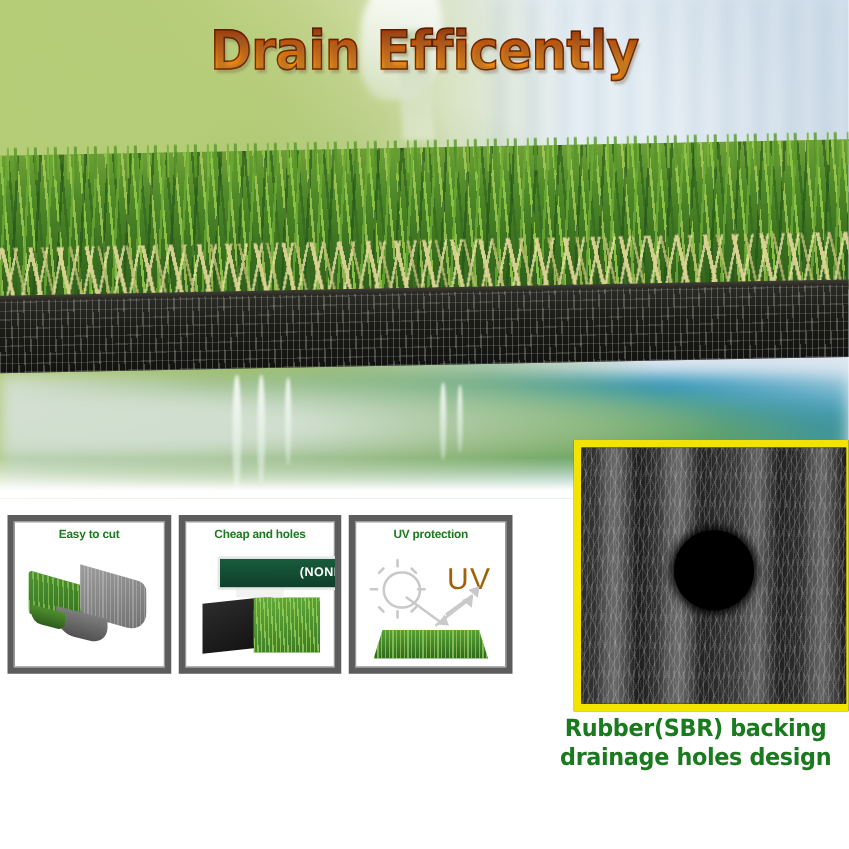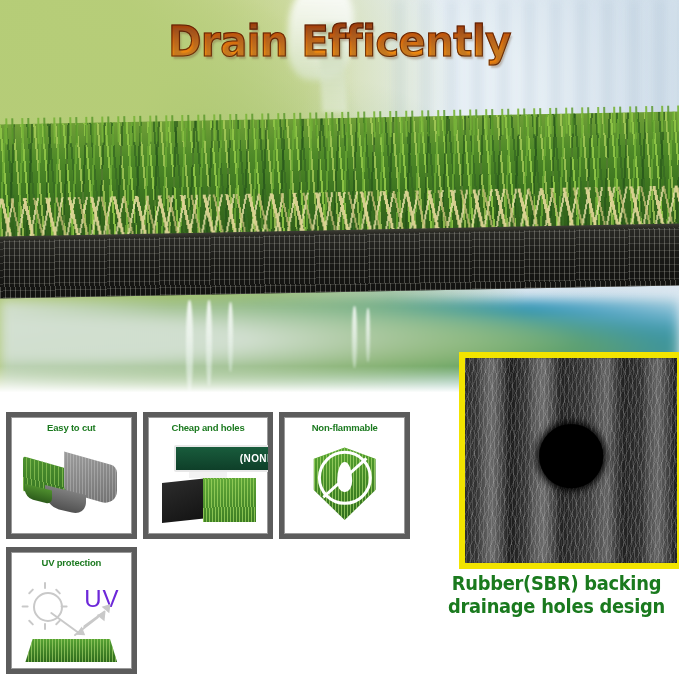--- a/index.html
+++ b/index.html
@@ -151,21 +151,21 @@
     width:40%;aspect-ratio:1/1;border:3px solid #fff;border-radius:50%;}
   .ban-slash{position:absolute;left:50%;top:50%;width:120%;height:3px;background:#fff;
     transform:translate(-50%,-50%) rotate(-42deg);}
   .flame{position:absolute;left:50%;top:50%;transform:translate(-50%,-46%);
     width:13%;height:26%;background:#fff;border-radius:50% 50% 46% 46%/62% 62% 38% 38%;}
 
   
   .sun{position:absolute;left:18%;top:34%;width:22%;aspect-ratio:1/1;
     border:2.5px solid #c9c9c9;border-radius:50%;}
   .ray{position:absolute;background:#c9c9c9;width:2.2px;height:7px;border-radius:1px;}
-  .uvtxt{position:absolute;right:10%;top:28%;font-size:24px;color:#6d28d9;
+  .uvtxt{position:absolute;right:10%;top:28%;font-size:24px;color:#a16207;
     font-family:"Liberation Sans",sans-serif;letter-spacing:1px;}
   .uv-pad{position:absolute;left:12%;bottom:6%;width:76%;height:20%;
     background:linear-gradient(180deg,#56a233,#2e6a1c);
     clip-path:polygon(8% 0,92% 0,100% 100%,0 100%);}
   .uv-pad:after{content:"";position:absolute;inset:0;
     background:repeating-linear-gradient(90deg,rgba(168,214,110,.65) 0 1px,rgba(0,0,0,0) 1px 3px);}
   .arr{position:absolute;background:#c9c9c9;height:2.2px;border-radius:1px;}
   .arrhead{position:absolute;width:0;height:0;border-left:5px solid transparent;
     border-right:5px solid transparent;border-bottom:8px solid #c9c9c9;}
 
@@ -256,30 +256,20 @@
           <div class="green-sq"></div>
         <div class="sign-post"></div>
         <div class="sign">
             <span>(NONE)</span>
           </div>
       </div>
       <div class="cell-label">Cheap and holes</div>
     </div>
 
 
-    <div class="cell">
-      <div class="cell-art">
-        <div class="shield"></div>
-        <div class="ban">
-            <div class="ban-slash"></div>
-          </div>
-        <div class="flame"></div>
-      </div>
-      <div class="cell-label">Non-flammable</div>
-    </div>
 
     <div class="cell">
       <div class="cell-art">
         <div class="sun"></div>
         <div class="ray" style="left:27%;top:26%;transform:rotate(0deg);"></div>
         <div class="ray" style="left:27%;top:61%;transform:rotate(0deg);"></div>
         <div class="ray" style="left:11%;top:44%;transform:rotate(90deg);"></div>
         <div class="ray" style="left:43%;top:44%;transform:rotate(90deg);"></div>
         <div class="ray" style="left:16%;top:31%;transform:rotate(45deg);"></div>
         <div class="ray" style="left:38%;top:31%;transform:rotate(-45deg);"></div>

